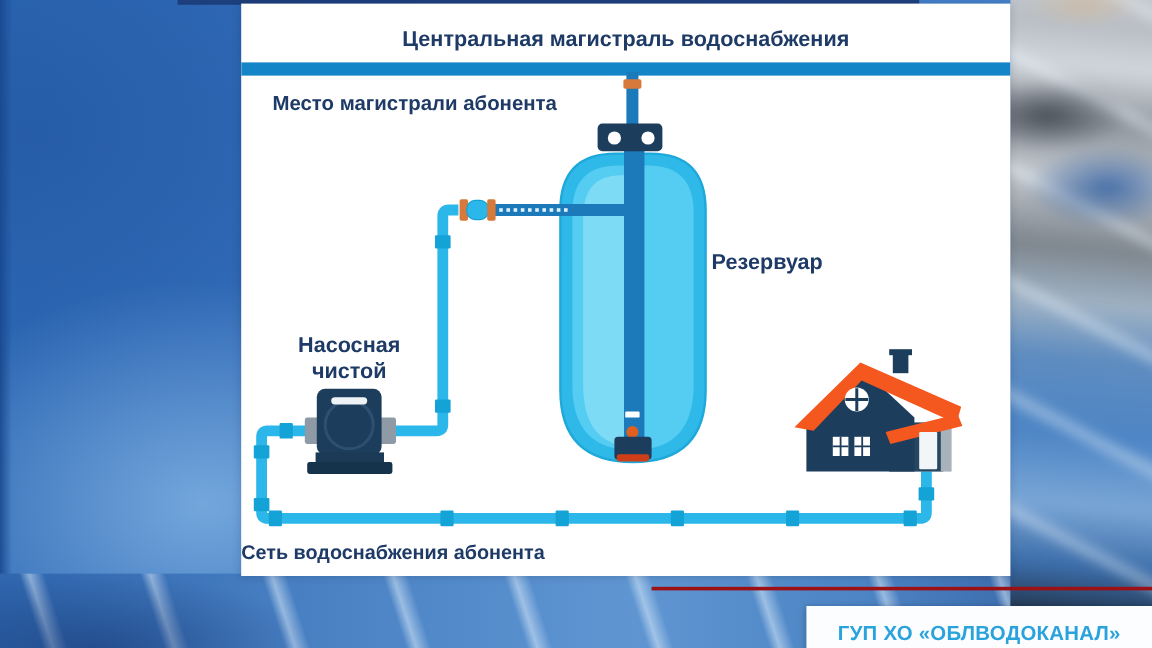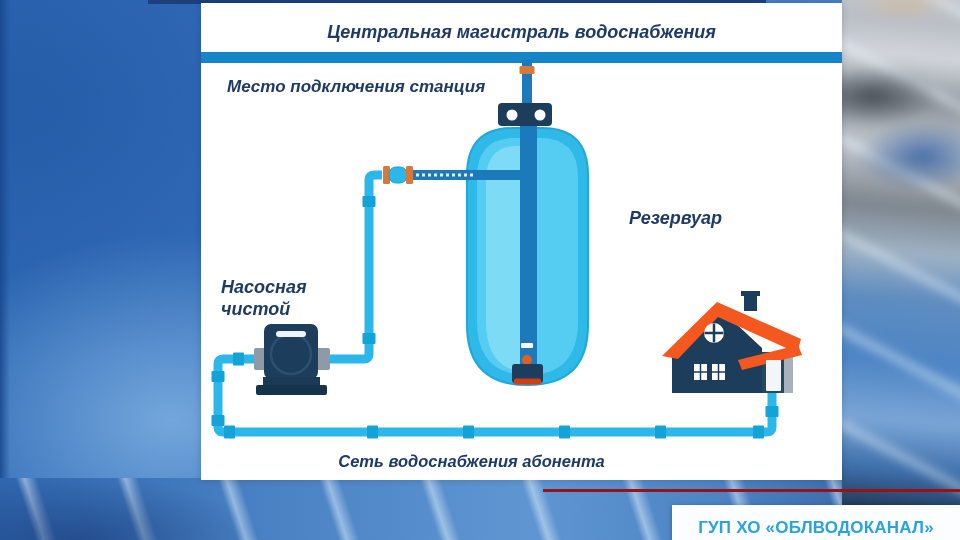--- a/index.html
+++ b/index.html
@@ -47,29 +47,29 @@
   .logo-box {
     position:absolute; left:672px; top:505px; width:288px; height:45px;
     background:#fbfdff; box-shadow:0 1px 5px rgba(10,25,50,.35);
     display:flex; align-items:center; justify-content:center;
   }
   .logo-box span { color:#2aa3dd; font-size:17px; font-weight:700; letter-spacing:.2px; white-space:nowrap; }
 
   
   .panel {
     position:absolute; left:201px; top:3px; width:641px; height:477px;
-    background:#ffffff; box-shadow:0 0 7px rgba(10,25,50,.20);font-style:italic;
+    background:#ffffff; box-shadow:0 0 7px rgba(10,25,50,.20);
   }
   .panel .diagram { position:absolute; left:0; top:0; z-index:1; }
   .lbl { position:absolute; z-index:2; color:#1e3a66; font-weight:700; }
   .lbl-top  { left:0; width:641px; top:19px; text-align:center; font-size:18px; }
   .lbl-conn { left:26px; top:72px; font-size:17px; line-height:24px; }
-  .lbl-res  { left:392px; top:203px; font-size:18px; line-height:25px;margin-left:36px; }
-  .lbl-pump { left:20px; top:273px; width:140px; font-size:18px; line-height:22px; }
-  .lbl-net  { left:0px; width:541px; top:449px; text-align:center; font-size:16.5px; }
+  .lbl-res  { left:392px; top:203px; font-size:18px; line-height:25px; }
+  .lbl-pump { left:20px; top:273px; width:140px; text-align:center; font-size:18px; line-height:22px; }
+  .lbl-net  { left:0px; width:541px; top:449px; text-align:left; font-size:16.5px; }
 </style>
 </head>
 <body>
 
 <div class="stage">
 
   <div class="bg-left"></div>
   <div class="bg-bottom"></div>
   <div class="bg-right">
     <div class="bg-right-photo"></div>
@@ -175,21 +175,21 @@
           <rect x="493" y="361" width="13" height="16" fill="#ffffff"></rect>
           <path d="M499.5,361 L499.5,377 M493,369 L506,369" stroke="#1d3d5c" stroke-width="1.5"></path>
           <rect x="511" y="361" width="13" height="16" fill="#ffffff"></rect>
           <path d="M517.5,361 L517.5,377 M511,369 L524,369" stroke="#1d3d5c" stroke-width="1.5"></path>
         </g>
       </g>
     </svg>
 
     <div class="lbl lbl-top">Центральная магистраль водоснабжения</div>
     <div class="lbl lbl-conn">
-      <div>Место подключения станция</div>
+      <div>Место магистрали абонента</div>
     </div>
     <div class="lbl lbl-res">
       <div>Резервуар</div>
     </div>
     <div class="lbl lbl-pump">
       <div>Насосная</div>
       <div>чистой</div>
     </div>
     <div class="lbl lbl-net">Сеть водоснабжения абонента</div>
   </div>

